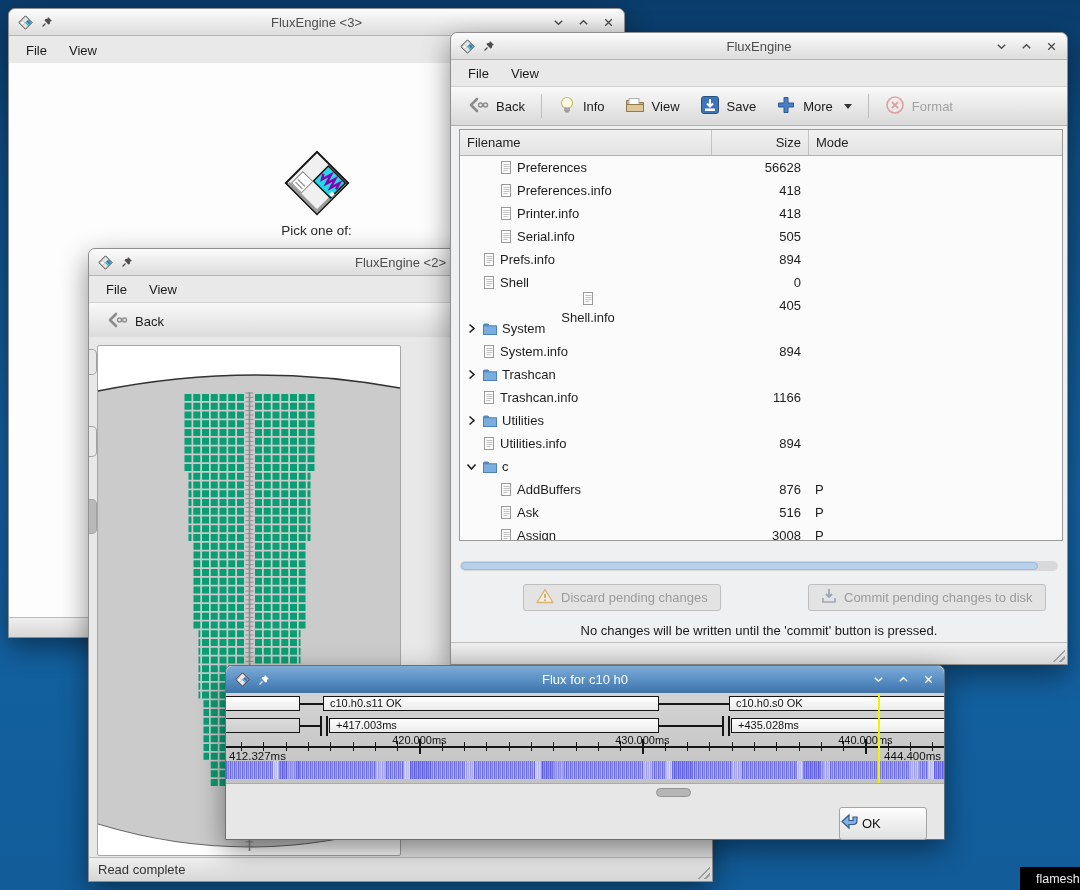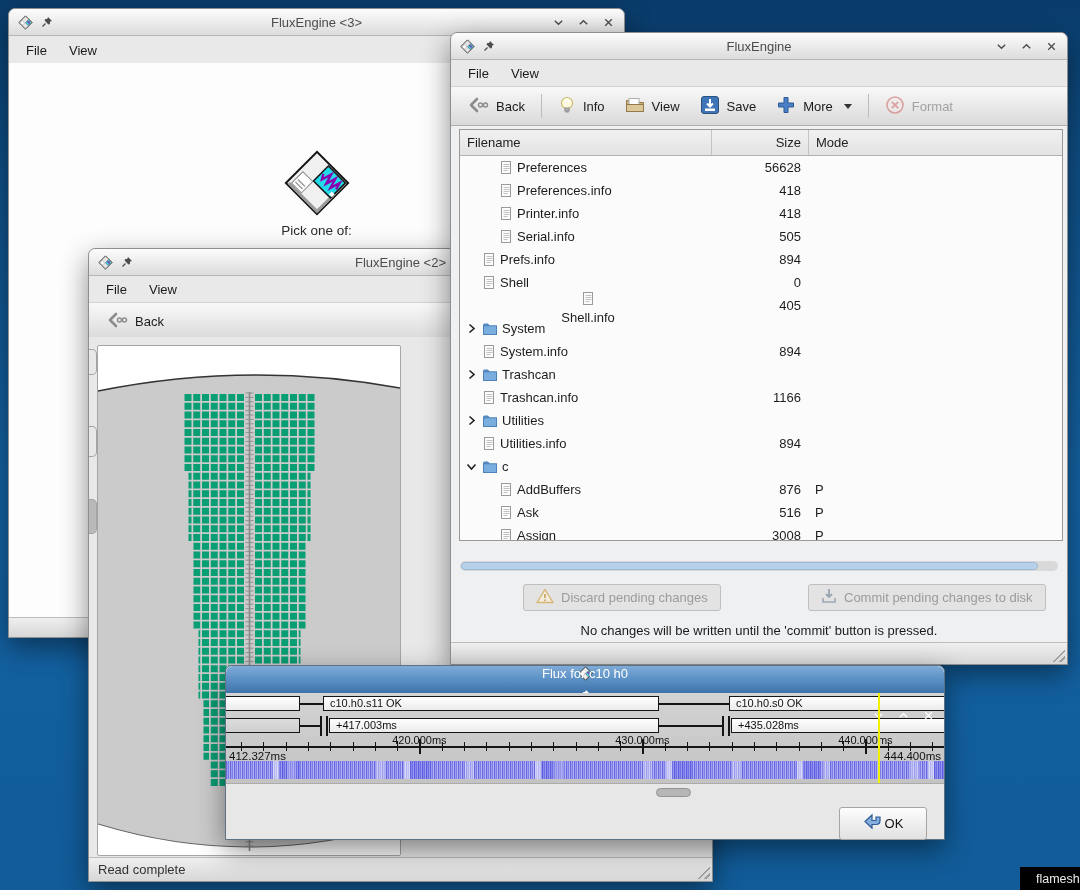--- a/index.html
+++ b/index.html
@@ -8,21 +8,21 @@
     background:linear-gradient(180deg,#0a3c6b 0%,#0f4f86 18%,#1463a4 55%,#115c99 100%);
     font-family:"Liberation Sans",sans-serif;
     -webkit-font-smoothing:antialiased;
   }
   .window{position:absolute;background:#eff0f1;border:1px solid #8f8f8f;border-radius:7px 7px 0 0;
     box-shadow:0 10px 28px rgba(0,0,0,.45);box-sizing:border-box;}
   .titlebar{position:relative;height:26px;display:flex;align-items:center;padding:0 9px;gap:8px;
     background:linear-gradient(180deg,#fcfcfc,#dcdcdc);border-bottom:1px solid #b5b5b5;
     border-radius:7px 7px 0 0;color:#4d4d4d;font-size:13px;}
   .titlebar.active{background:linear-gradient(180deg,#7fabd6 0%,#5b90c5 50%,#3e73aa 100%);
-    color:#ffffff;border-bottom-color:#2e5c8d;flex-direction:column;}
+    color:#ffffff;border-bottom-color:#2e5c8d;}
   .titlebar .title{position:absolute;left:60px;right:60px;text-align:center;white-space:nowrap;
     overflow:hidden;text-overflow:ellipsis;}
   .controls{margin-left:auto;display:flex;gap:12px;align-items:center;z-index:2;}
   .ctrl{display:flex;align-items:center;color:inherit;}
   .wicon,.pin{display:flex;align-items:center;}
   .menubar{height:26px;background:#e9e9e9;display:flex;align-items:center;padding:0 6px;
     font-size:13px;color:#1a1a1a;border-bottom:1px solid #d2d2d2;}
   .menuitem{padding:3px 11px;}
   .toolbar{background:linear-gradient(180deg,#f9f9f9,#d9d9d9);border-bottom:1px solid #aeaeae;
     display:flex;align-items:center;padding:0 7px;gap:2px;}
@@ -83,21 +83,21 @@
   .fluxstrip{position:absolute;left:0;right:0;top:68px;height:18px;
     background:
       repeating-linear-gradient(90deg,rgba(255,255,255,0) 0 47px,rgba(255,255,255,.5) 47px 53px,rgba(40,40,220,.18) 53px 74px,rgba(255,255,255,0) 74px 131px),
       repeating-linear-gradient(90deg,rgba(255,255,255,0) 0 61px,rgba(255,255,255,.35) 61px 70px,rgba(255,255,255,0) 70px 89px),
       repeating-linear-gradient(90deg,#6868de 0 1px,#9c9cf0 1px 2px,#7d7de8 2px 3px,#b2b2f5 3px 4px);}
   .cursorline{position:absolute;top:0;width:2px;height:90px;background:#f2f200;z-index:5;}
   .fluxbottom{position:absolute;left:0;right:0;top:117px;bottom:0;background:#e7e7e7;border-top:1px solid #ababab;}
   .pill{position:absolute;left:430px;top:4px;width:35px;height:9px;background:#b6b6b6;
     border:1px solid #949494;border-radius:5px;box-sizing:border-box;}
   .okbtn{position:absolute;left:613px;top:23px;width:88px;height:33px;display:flex;align-items:center;
-    justify-content:center;gap:2px;background:linear-gradient(180deg,#fdfdfd,#e1e1e1);
+    gap:2px;background:linear-gradient(180deg,#fdfdfd,#e1e1e1);
     border:1px solid #a5a5a5;border-radius:3px;font-size:13px;color:#111;box-sizing:border-box;}
   .tasktip{position:absolute;left:1020px;top:867px;width:60px;height:23px;background:#000000;
     color:#ececec;font-size:12.5px;display:flex;align-items:center;padding-left:16px;overflow:hidden;z-index:9;box-sizing:border-box;}
   .pickwrap{position:absolute;left:0;right:0;top:54px;bottom:20px;background:#fdfdfd;}
   .logo{position:absolute;left:50%;top:82px;transform:translateX(-50%);}
   .picktext{position:absolute;left:0;right:0;top:160px;text-align:center;font-size:13.5px;color:#2b2b2b;}
 </style>
 </head>
 <body>
 

